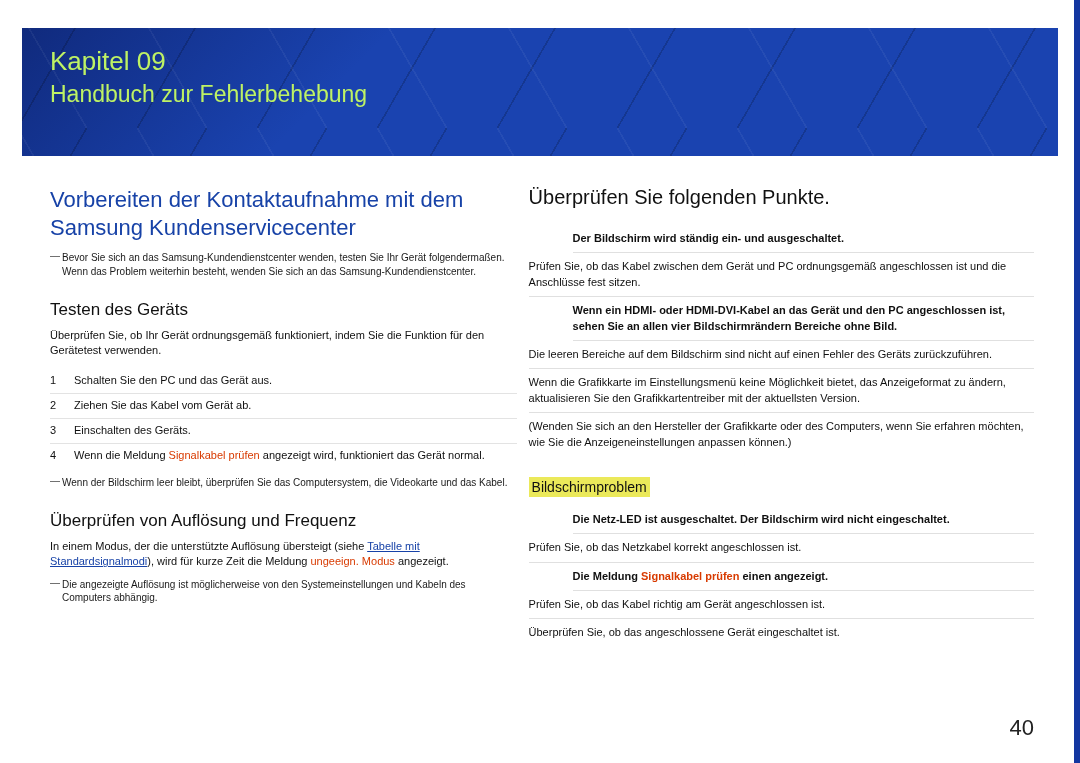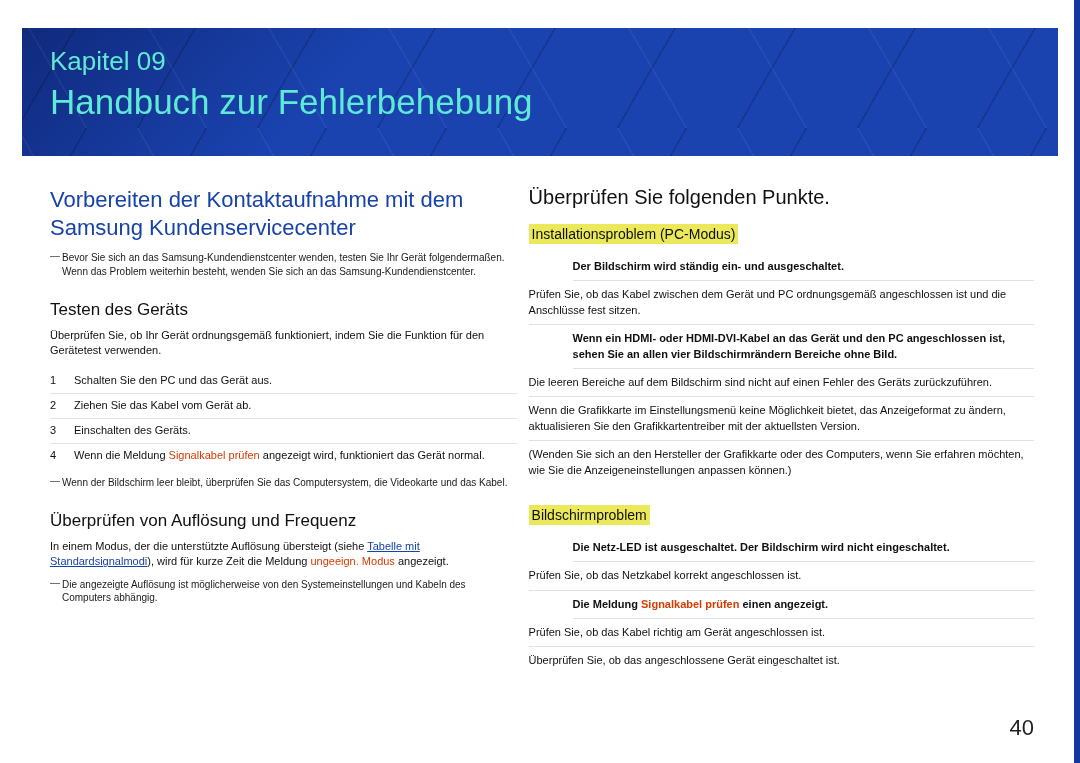--- a/index.html
+++ b/index.html
@@ -10,23 +10,23 @@
   .header::before {
     content: ""; position: absolute; inset: 0;
     background:
       linear-gradient(60deg, transparent 49.5%, rgba(255,255,255,0.05) 49.5%, rgba(255,255,255,0.05) 50.5%, transparent 50.5%),
       linear-gradient(-60deg, transparent 49.5%, rgba(0,0,0,0.18) 49.5%, rgba(0,0,0,0.18) 50.5%, transparent 50.5%),
       linear-gradient(135deg, #102a7d 0%, #1a43b0 32%, #1a43b0 100%);
     background-size: 120px 120px, 120px 120px, 100% 100%;
     background-position: -30px -20px, -30px -20px, 0 0;
     opacity: 1;
   }
-  .header h1 { position: relative; color: #5eead4; font-weight: 400; padding: 18px 28px 0 28px; font-size: 26px; line-height: 1.2; }
+  .header h1 { position: relative; color: #bef264; font-weight: 400; padding: 18px 28px 0 28px; font-size: 26px; line-height: 1.2; }
   .header h1 .chapnum { display: block; }
-  .header h1 .chaptitle { display: block; margin-top: 4px; font-size: 35px; }
+  .header h1 .chaptitle { display: block; margin-top: 4px; font-size: 23px; }
 
   .cols { display: flex; gap: 12px; padding: 30px 46px 0 50px; }
   .col { flex: 1 1 0; }
   .left-col { flex-basis: 48%; }
   .right-col { flex-basis: 52%; }
 
   h2.blue { color: #1742a7; font-size: 22px; font-weight: 500; line-height: 1.25; margin-bottom: 10px; }
   h2.black { color: #111; font-size: 20px; font-weight: 500; margin-bottom: 16px; }
   h3 { color: #111; font-size: 17px; font-weight: 500; margin-top: 22px; margin-bottom: 8px; }
   .hilite-wrap { margin-top: 10px; margin-bottom: 10px; }
@@ -98,23 +98,20 @@
       <h3>Überprüfen von Auflösung und Frequenz</h3>
       <div class="descr">
         <span>In einem Modus, der die unterstützte Auflösung übersteigt (siehe </span><span class="link">Tabelle mit Standardsignalmodi</span><span>), wird für kurze Zeit die Meldung </span><span class="warn">ungeeign. Modus</span><span> angezeigt.</span>
       </div>
       <div class="note">Die angezeigte Auflösung ist möglicherweise von den Systemeinstellungen und Kabeln des Computers abhängig.</div>
     </div>
 
     <div class="col right-col">
       <h2 class="black">Überprüfen Sie folgenden Punkte.</h2>
 
-      <div class="hilite-wrap">
-        <span class="hilite">Installationsproblem (PC-Modus)</span>
-      </div>
       <div class="tbl">
         <div class="row bold">Der Bildschirm wird ständig ein- und ausgeschaltet.</div>
         <div class="row">Prüfen Sie, ob das Kabel zwischen dem Gerät und PC ordnungsgemäß angeschlossen ist und die Anschlüsse fest sitzen.</div>
         <div class="row bold">Wenn ein HDMI- oder HDMI-DVI-Kabel an das Gerät und den PC angeschlossen ist, sehen Sie an allen vier Bildschirmrändern Bereiche ohne Bild.</div>
         <div class="row">Die leeren Bereiche auf dem Bildschirm sind nicht auf einen Fehler des Geräts zurückzuführen.</div>
         <div class="row">Wenn die Grafikkarte im Einstellungsmenü keine Möglichkeit bietet, das Anzeigeformat zu ändern, aktualisieren Sie den Grafikkartentreiber mit der aktuellsten Version.</div>
         <div class="row">(Wenden Sie sich an den Hersteller der Grafikkarte oder des Computers, wenn Sie erfahren möchten, wie Sie die Anzeigeneinstellungen anpassen können.)</div>
       </div>
 
       <div class="hilite-wrap" style="margin-top:22px;">

